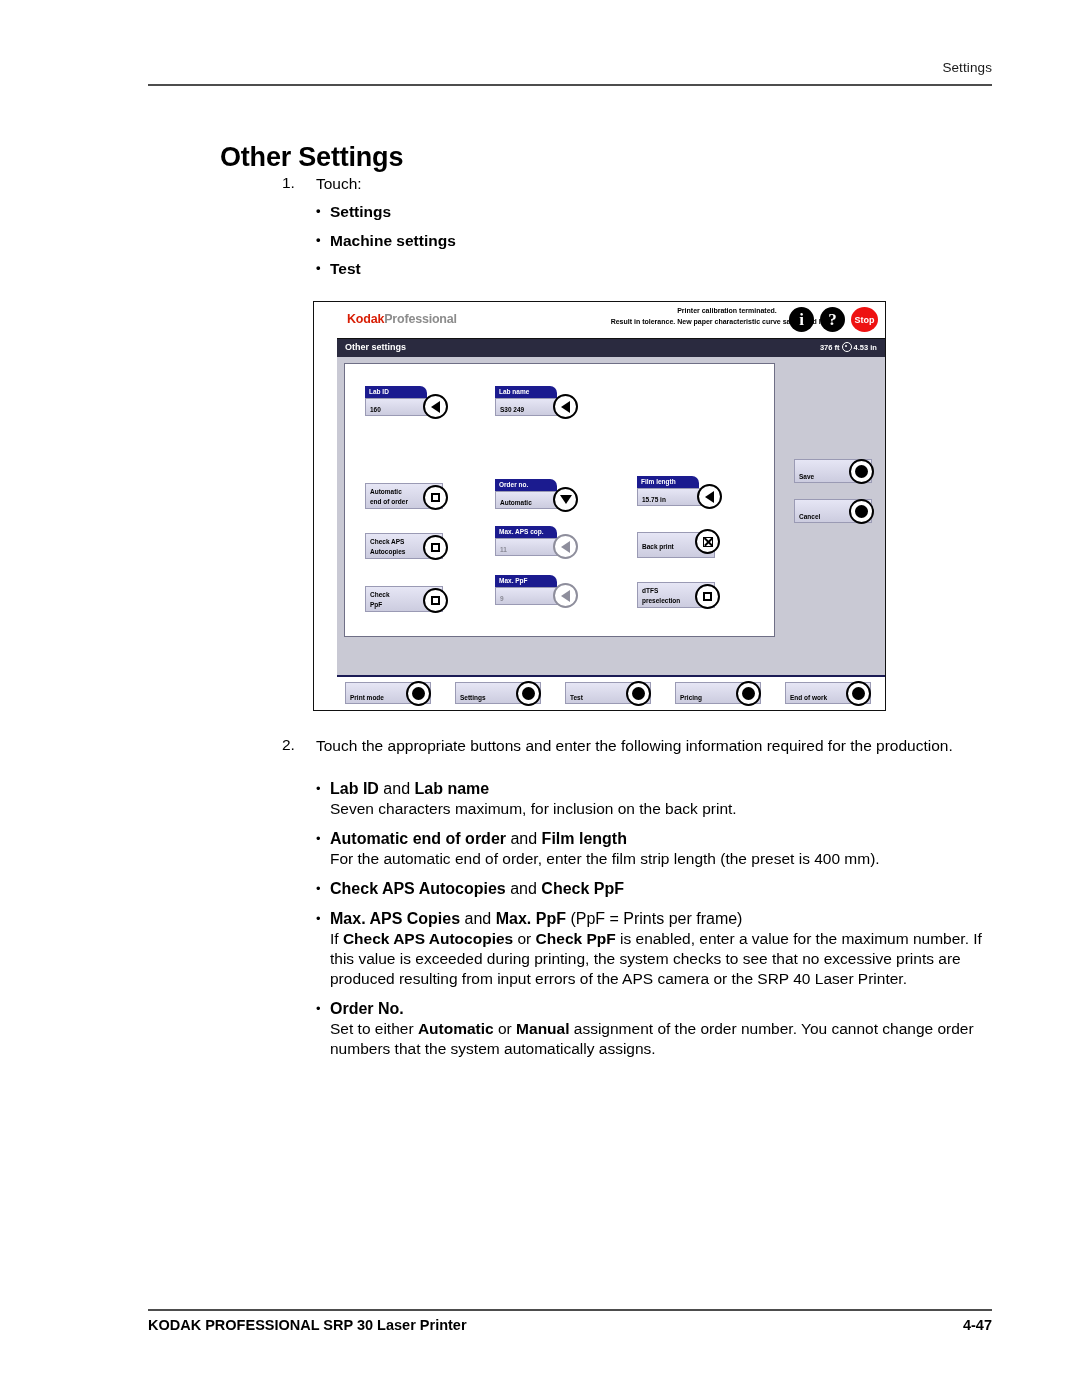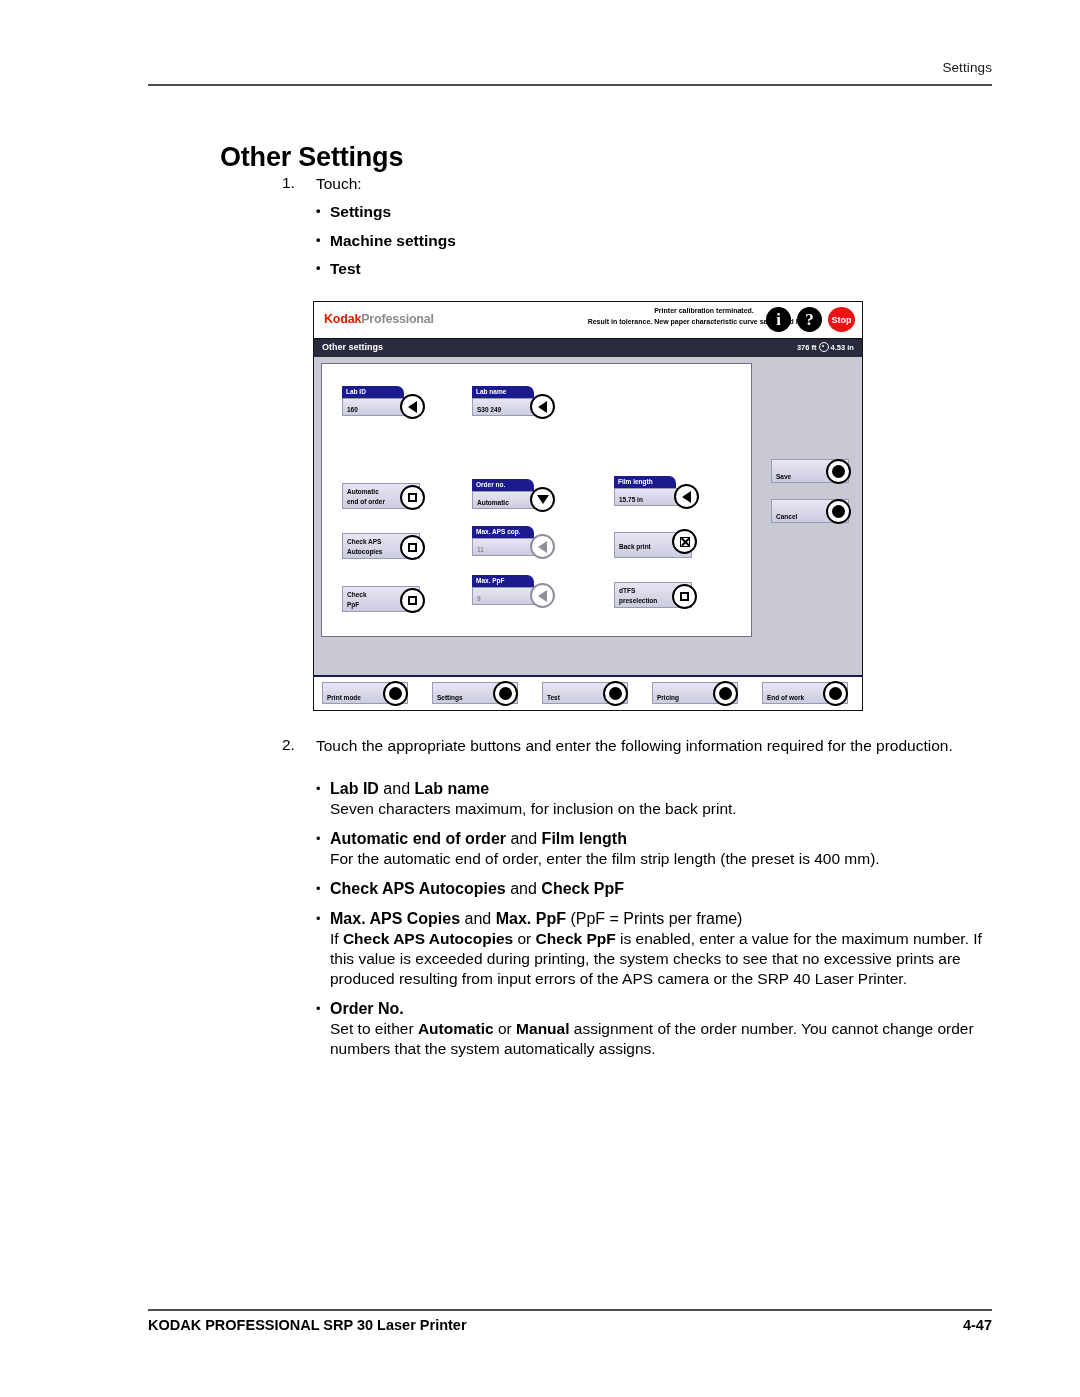--- a/index.html
+++ b/index.html
@@ -105,20 +105,21 @@
   
   .shot {
     position: absolute;
     left: 313px;
     top: 301px;
     width: 548px;
     height: 408px;
     border: 1px solid #111;
     background: #ffffff;
     overflow: hidden;
+    padding-left: 23px;
   }
 
   
   .shot-top {
     position: relative;
     height: 36px;
     background: #ffffff;
     border-bottom: 1px solid #111;
   }
   .kodak-logo {

